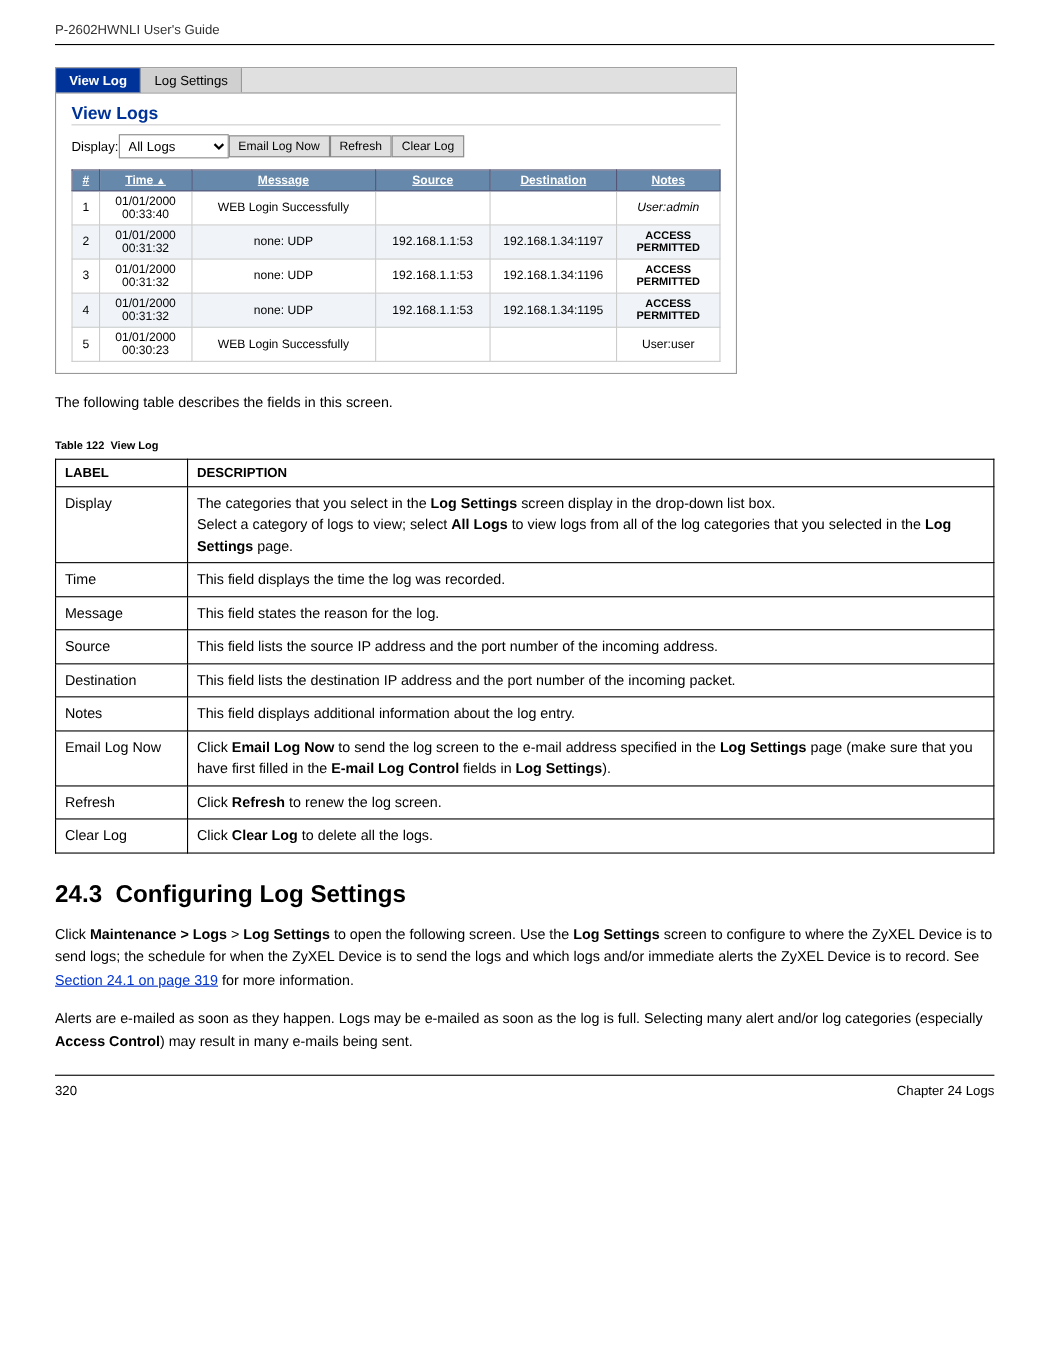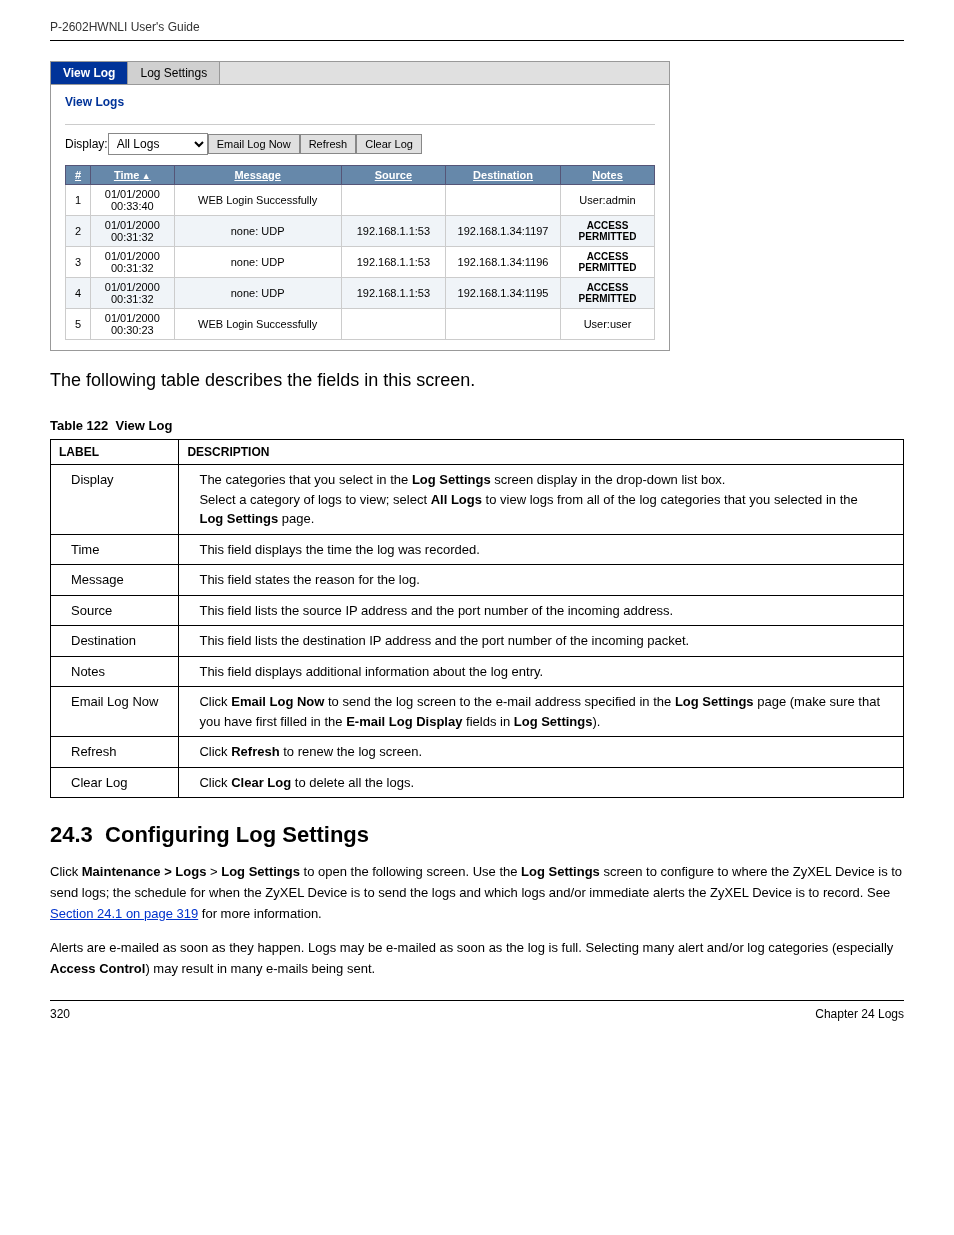--- a/index.html
+++ b/index.html
@@ -59,26 +59,26 @@
     .ui-tab.inactive {
       background: #d0d0d0;
       color: #000;
     }
 
     .ui-body {
       padding: 10px 14px;
     }
 
     .ui-section-title {
-      font-size: 12px;
+      font-size: 16px;
       font-weight: bold;
       margin-bottom: 8px;
       color: #003399;
       border-bottom: 1px solid #ccc;
-      padding-bottom: 15px;
+      padding-bottom: 0;
     }
 
     .ui-controls {
       display: flex;
       align-items: center;
       gap: 0;
       margin-bottom: 10px;
     }
 
     .ui-label {
@@ -130,27 +130,27 @@
     .ui-table .col-num { width: 24px; }
     .ui-table .col-time { width: 80px; }
     .ui-table .col-msg { width: 160px; }
     .ui-table .col-src { width: 100px; }
     .ui-table .col-dst { width: 110px; }
     .ui-table .col-notes { width: 90px; }
 
     
     .desc-text {
       margin-bottom: 10px;
-      font-size: 18px;
+      font-size: 13px;
       line-height: 1.5;
     }
 
     .table-caption {
       font-weight: bold;
-      font-size: 13px;
+      font-size: 10px;
       margin-bottom: 6px;
       margin-top: 24px;
     }
 
     .main-table {
       width: 100%;
       border-collapse: collapse;
       margin-bottom: 24px;
       font-size: 13px;
     }
@@ -160,21 +160,21 @@
       font-weight: bold;
       border: 1px solid #000;
       padding: 5px 8px;
       text-align: left;
       text-transform: uppercase;
       font-size: 12px;
     }
 
     .main-table td {
       border: 1px solid #000;
-      padding: 5px 20px;
+      padding: 5px 8px;
       vertical-align: top;
       line-height: 1.5;
     }
 
     .main-table td:first-child {
       width: 120px;
       white-space: nowrap;
     }
 
     .main-table td b {
@@ -256,21 +256,21 @@
           </tr>
         </thead>
         <tbody id="log-table-body">
         <tr>
               <td style="white-space: pre-line;">1</td>
               <td style="white-space: pre-line;">01/01/2000
 00:33:40</td>
               <td style="white-space: pre-line;">WEB Login Successfully</td>
               <td style="white-space: pre-line;"></td>
               <td style="white-space: pre-line;"></td>
-              <td style="white-space: pre-line;">User:admin</td>
+              <td style="white-space: pre-line; font-style: italic;">User:admin</td>
             </tr>
             <tr>
               <td style="white-space: pre-line;">2</td>
               <td style="white-space: pre-line;">01/01/2000
 00:31:32</td>
               <td style="white-space: pre-line;">none: UDP</td>
               <td style="white-space: pre-line;">192.168.1.1:53</td>
               <td style="white-space: pre-line;">192.168.1.34:1197</td>
               <td style="white-space: pre-line; font-size: 10px; font-weight: bold;">ACCESS
 PERMITTED</td>
@@ -342,21 +342,21 @@
       <tr>
         <td>Destination</td>
         <td>This field lists the destination IP address and the port number of the incoming packet.</td>
       </tr>
       <tr>
         <td>Notes</td>
         <td>This field displays additional information about the log entry.</td>
       </tr>
       <tr>
         <td>Email Log Now</td>
-        <td>Click <b>Email Log Now</b> to send the log screen to the e-mail address specified in the <b>Log Settings</b> page (make sure that you have first filled in the <b>E-mail Log Display</b> fields in <b>Log Settings</b>).</td>
+        <td>Click <b>Email Log Now</b> to send the log screen to the e-mail address specified in the <b>Log Settings</b> page (make sure that you have first filled in the <b>E-mail Log Control</b> fields in <b>Log Settings</b>).</td>
       </tr>
       <tr>
         <td>Refresh</td>
         <td>Click <b>Refresh</b> to renew the log screen.</td>
       </tr>
       <tr>
         <td>Clear Log</td>
         <td>Click <b>Clear Log</b> to delete all the logs.</td>
       </tr>
     </tbody>

